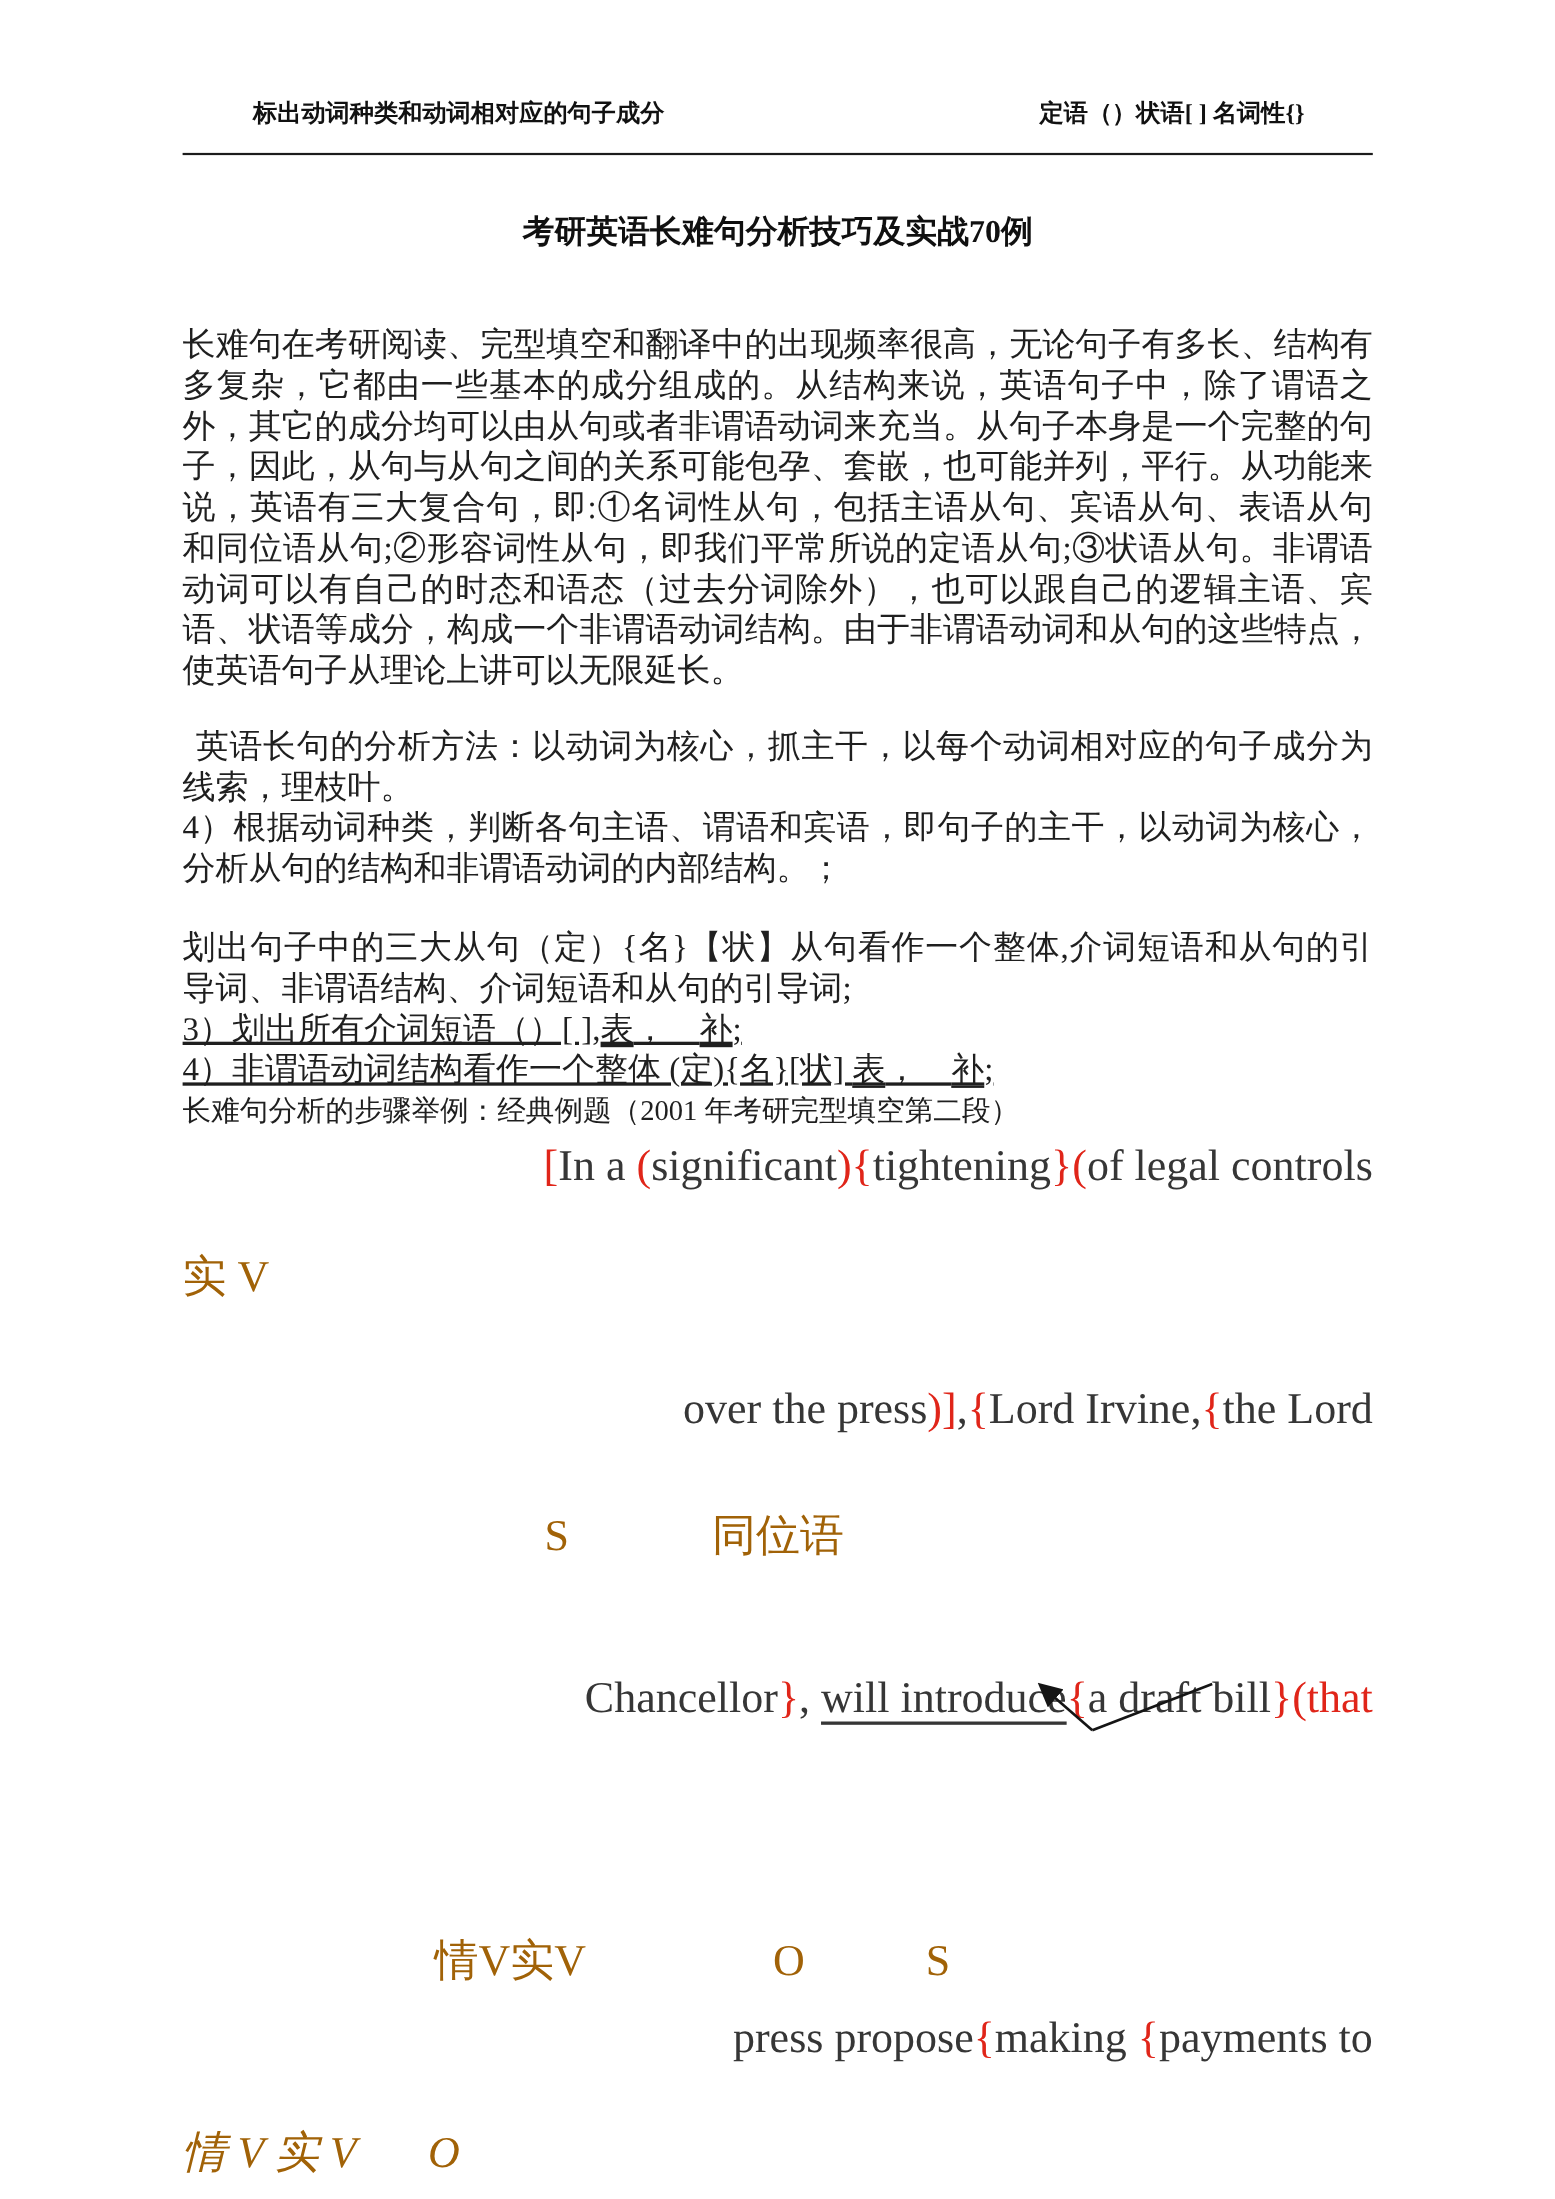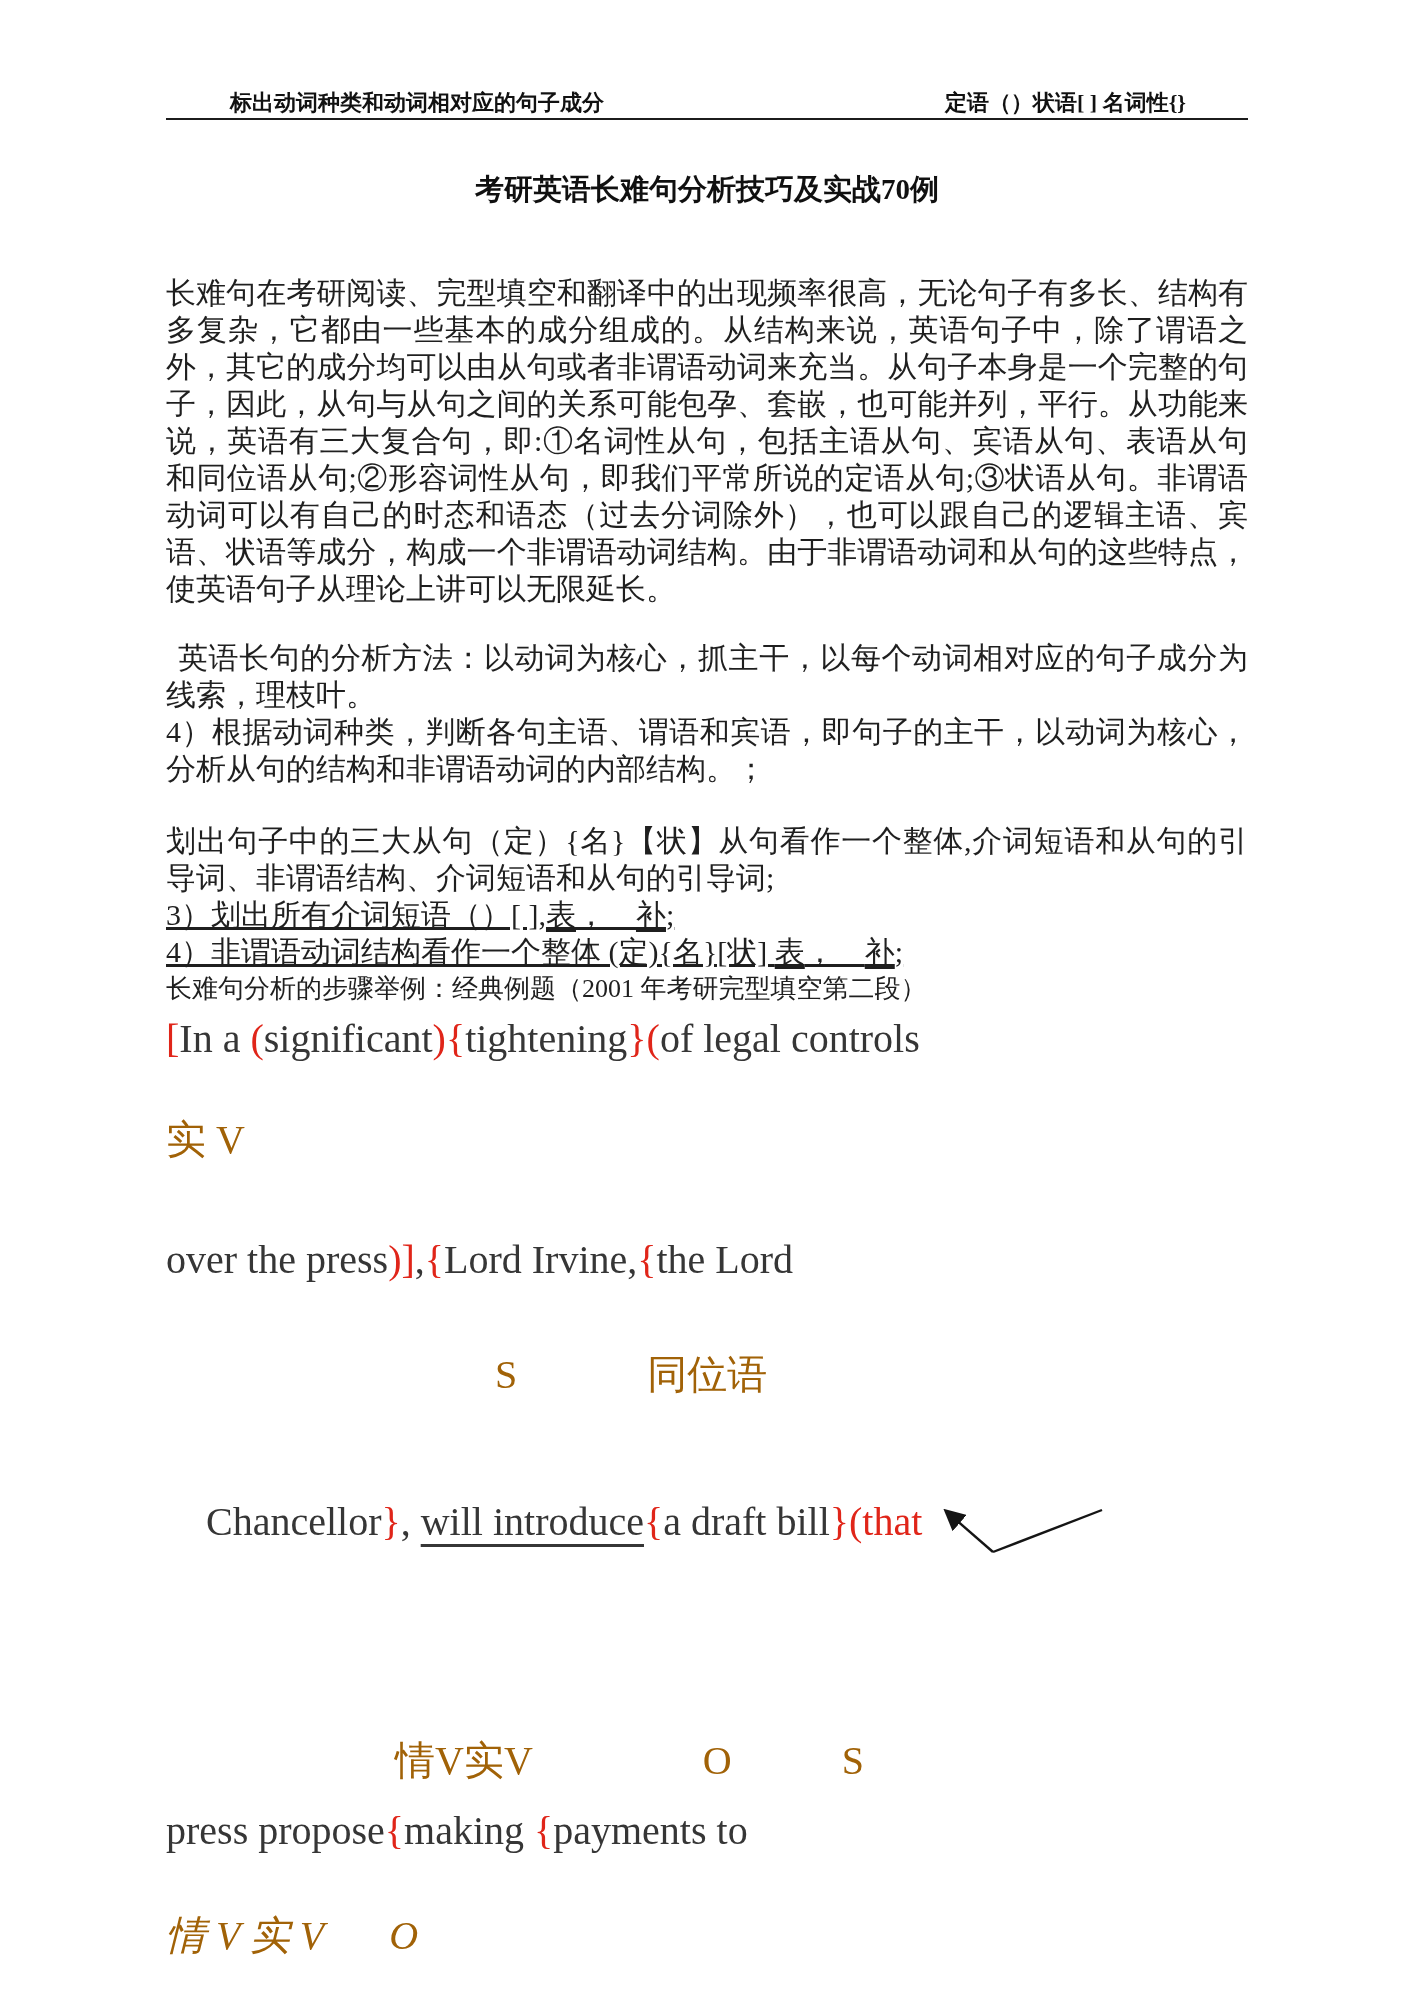--- a/index.html
+++ b/index.html
@@ -4,40 +4,40 @@
 <style>
   * { margin:0; padding:0; box-sizing:border-box; }
   html,body { background:#ffffff; }
   body {
     width:1414px; height:1999px; position:relative; overflow:hidden;
     font-family:"Liberation Serif","DejaVu Serif",serif;
     color:#1f1f1f;
   }
   .page { padding:88px 166px 0 166px; }
 
-  .header { border-bottom:2px solid #1c1c1c; padding-bottom:0; }
+  .header { border-bottom:2px solid #1c1c1c; padding-bottom:21px; }
   .header-inner {
     display:flex; justify-content:space-between;
     padding:0 62px 0 64px;
     font-weight:700; font-size:22px; color:#111;
   }
 
   .title { text-align:center; font-weight:700; font-size:29px; margin-top:50px; color:#101010; }
 
   .para { font-size:30px; line-height:37px; text-align:justify; }
   .intro-para { margin-top:64px; }
   .method-block { margin-top:32px; }
   .method-intro { text-indent:12px; }
   .clause-block { margin-top:35px; }
   .keep-space { white-space:pre-wrap; text-align:left;text-decoration:underline; }
   .u { text-decoration:underline; text-underline-offset:5px; text-decoration-thickness:2px; }
 
   .example-intro { font-size:26px; line-height:37px; }
 
-  .big { font-size:40px; line-height:1.3; color:#363636; white-space:pre-wrap; }
+  .big { font-size:40px; line-height:1.3; color:#363636; white-space:pre-wrap;text-align:right; }
   .sr { color:#e02519; }
   .sk { color:#363636; }
   .sku { color:#363636; text-decoration:underline; text-underline-offset:9px; text-decoration-thickness:3px; text-decoration-color:#363636; }
   .red-line { color:#a16207; font-size:40px; line-height:1.3; }
   .red-line span { display:inline-block; }
 
   .big-l1 { margin-top:6px; }
   .ann-1 { margin-top:49px; }
   .big-l3 { margin-top:68px; }
   .ann-2 { margin-top:63px; }

